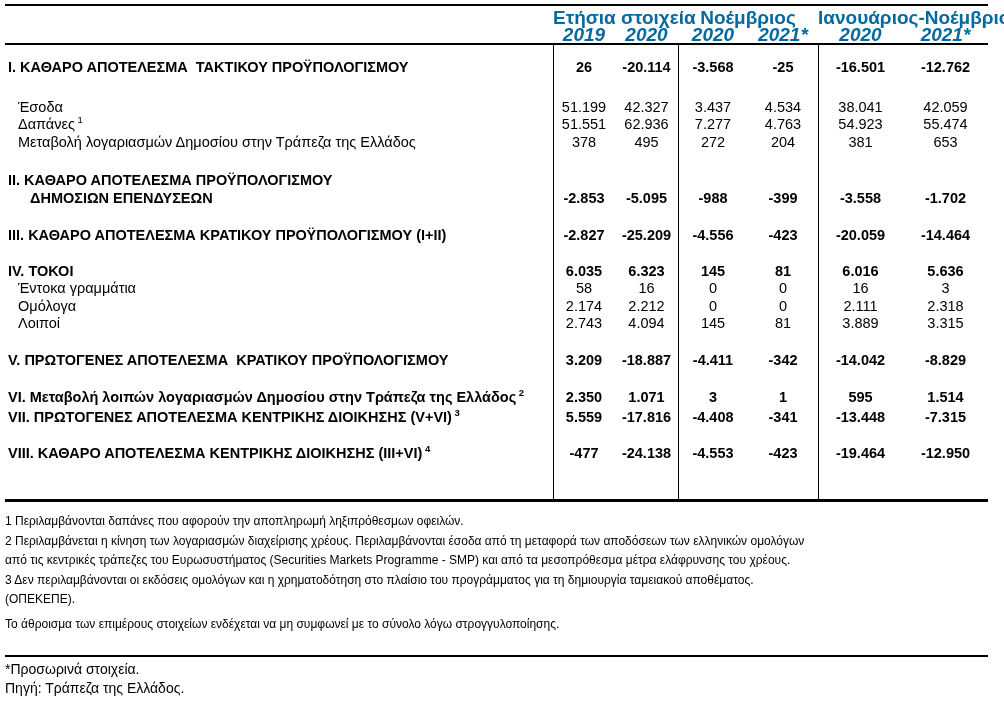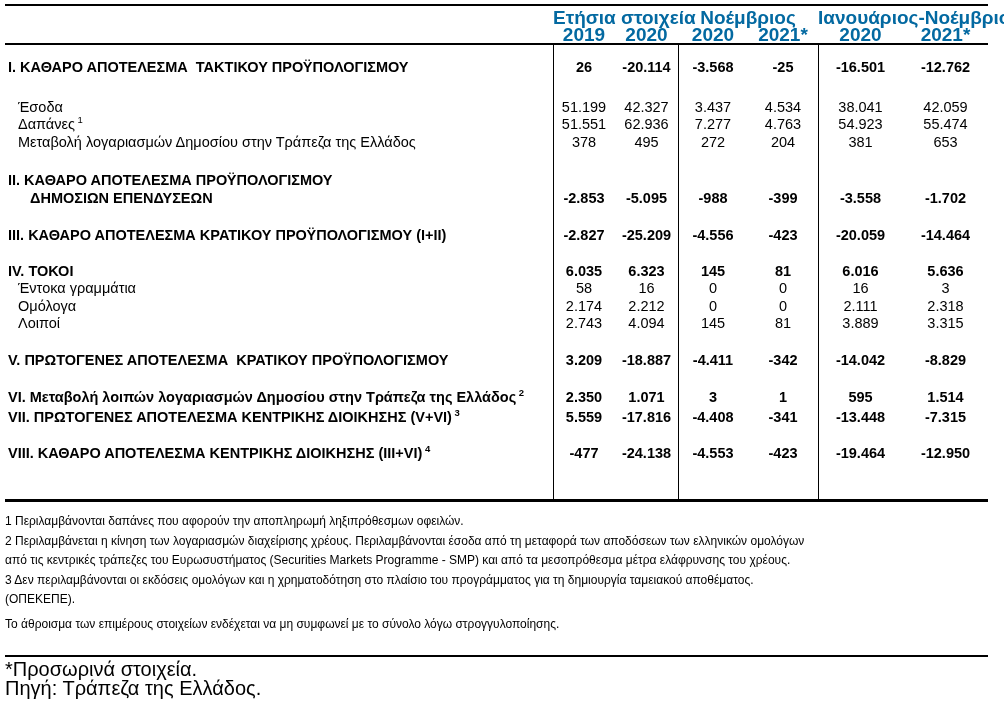--- a/index.html
+++ b/index.html
@@ -24,21 +24,21 @@
     width:988px;
   }
 
   
   .hdr { position:absolute; top:10px; left:0; color:#0369a1; font-weight:bold; font-size:19px; }
   .hdr .hrow { line-height:16px; }
   .hdr .hcell { text-align:center; white-space:nowrap; }
   .hdr .g1 { grid-column:2/4; }
   .hdr .g2 { grid-column:4/6; }
   .hdr .g3 { grid-column:6/8; }
-  .hdr .yrow { margin-top:1px; line-height:16px; }
+  .hdr .yrow { margin-top:1px; line-height:16px;font-style:italic; }
 
   
   .tbody { position:absolute; top:45px; left:0; width:988px; font-size:14.5px; }
   .vline { position:absolute; top:45px; height:454px; width:1px; background:#000; }
   .vline.v1 { left:553px; } .vline.v2 { left:678px; } .vline.v3 { left:818px; }
 
   .row { line-height:17.5px; }
   .row .val { text-align:center; }
   .row.main { font-weight:bold; }
   .row .lblcell { padding-left:8px; white-space:pre; }
@@ -54,21 +54,21 @@
   .tbody .row:nth-child(11) { margin-top:19px; }
   .tbody .row:nth-child(12) { margin-top:20px; }
   .tbody .row:nth-child(13) { margin-top:2px; }
   .tbody .row:nth-child(14) { margin-top:19px; }
 
   
   .footnotes { position:absolute; top:512px; left:5px; width:995px; font-size:12px; line-height:19.5px; }
   .footnotes .fn-line:last-child { margin-top:5px; }
 
   
-  .footer { position:absolute; top:660px; left:5px; width:995px; font-size:20px; line-height:19px; }
+  .footer { position:absolute; top:660px; left:5px; width:995px; font-size:14px; line-height:19px; }
   .footer b { font-weight:normal; }
 </style>
 </head>
 <body>
 
 <div class="page">
 
   <div class="hline line-top"></div>
 
   <div class="hdr">

